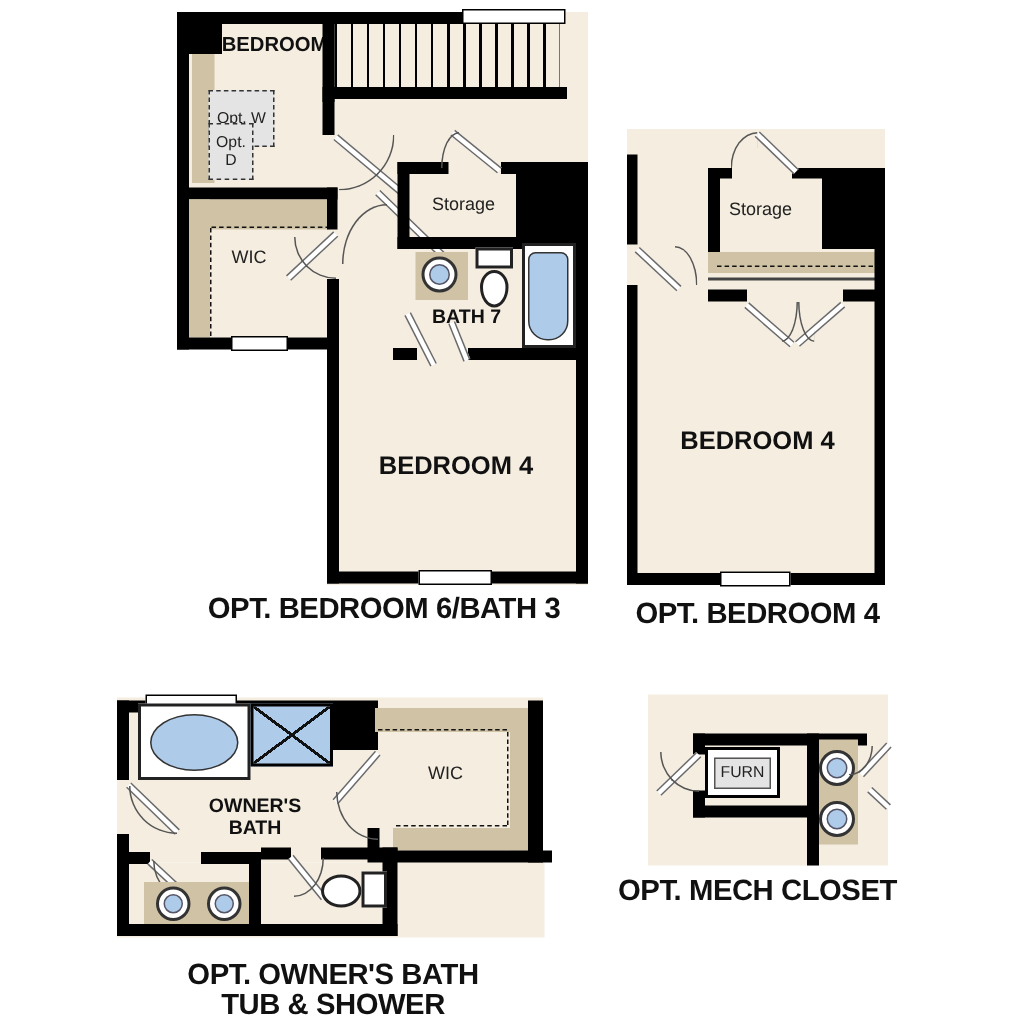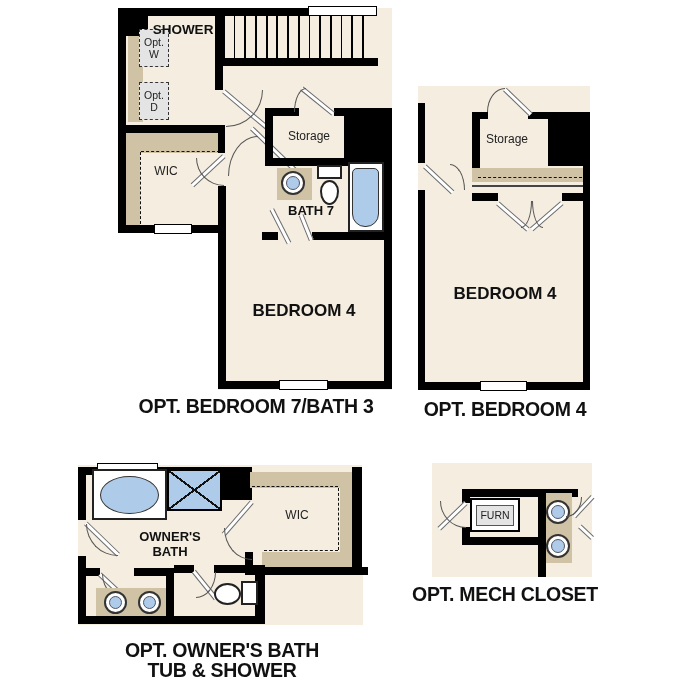--- a/index.html
+++ b/index.html
@@ -47,23 +47,23 @@
   <section>
     <div class="f" style="left:118px;top:8px;width:112px;height:217px"></div>
     <div class="f" style="left:218px;top:8px;width:174px;height:382px"></div>
 
     <div class="w" style="left:118px;top:8px;width:30px;height:28px"></div>
     <div class="w" style="left:145px;top:8px;width:167px;height:8px"></div>
     <div class="win" style="left:308px;top:6px;width:69px;height:10px"></div>
     <div class="w" style="left:118px;top:8px;width:8px;height:225px"></div>
 
     <div class="tan" style="left:128px;top:36px;width:15px;height:86px"></div>
-    <div class="optbox" style="left:139px;top:29px;width:30px;height:38px">Opt. W</div>
+    <div class="optbox" style="left:139px;top:60px;width:44px;height:38px">Opt. W</div>
     <div class="optbox" style="left:139px;top:82px;width:30px;height:38px">Opt. D</div>
-    <span class="rlabel b" style="left:142px;top:22px;width:82px;font-size:13.5px">SHOWER</span>
+    <span class="rlabel b" style="left:142px;top:22px;width:82px;font-size:13.5px">BEDROOM</span>
 
     <div class="stairs" style="left:223px;top:16px;width:150px;height:42px"></div>
     <div class="w" style="left:215px;top:8px;width:8px;height:60px"></div>
     <div class="w" style="left:215px;top:58px;width:163px;height:8px"></div>
     <div class="w" style="left:215px;top:66px;width:8px;height:24px"></div>
 
     <div class="leaf" style="left:224px;top:89px;width:58px;transform:rotate(40deg)"></div>
     <div class="arc" style="left:226px;top:90px;width:37px;height:37px;border-right:1.5px solid #555;border-bottom:1.5px solid #555;border-bottom-right-radius:100% 100%"></div>
 
     <div class="w" style="left:118px;top:125px;width:107px;height:8px"></div>
@@ -108,21 +108,21 @@
     <div class="w" style="left:262px;top:232px;width:16px;height:8px"></div>
     <div class="w" style="left:312px;top:232px;width:80px;height:8px"></div>
     <div class="leaf" style="left:272px;top:207px;width:38px;transform:rotate(63deg)"></div>
     <div class="leaf" style="left:311px;top:238px;width:27px;transform:rotate(-112deg)"></div>
 
     <div class="w" style="left:384px;top:110px;width:8px;height:279px"></div>
     <div class="w" style="left:218px;top:381px;width:174px;height:8px"></div>
     <div class="win" style="left:279px;top:380px;width:49px;height:10px"></div>
     <span class="rlabel b" style="left:223px;top:301px;width:162px;font-size:17px">BEDROOM 4</span>
 
-    <span class="caption" style="left:116px;top:396px;width:280px">OPT. BEDROOM 7/BATH 3</span>
+    <span class="caption" style="left:116px;top:396px;width:280px">OPT. BEDROOM 6/BATH 3</span>
   </section>
 
   <section>
     <div class="f" style="left:418px;top:86px;width:172px;height:304px"></div>
 
     <div class="w" style="left:418px;top:103px;width:7px;height:60px"></div>
     <div class="w" style="left:418px;top:190px;width:7px;height:200px"></div>
     <div class="leaf" style="left:425px;top:164px;width:38px;transform:rotate(43deg)"></div>
     <div class="arc" style="left:450px;top:164px;width:15px;height:26px;border-top:1.5px solid #555;border-right:1.5px solid #555;border-top-right-radius:100% 100%"></div>
 

